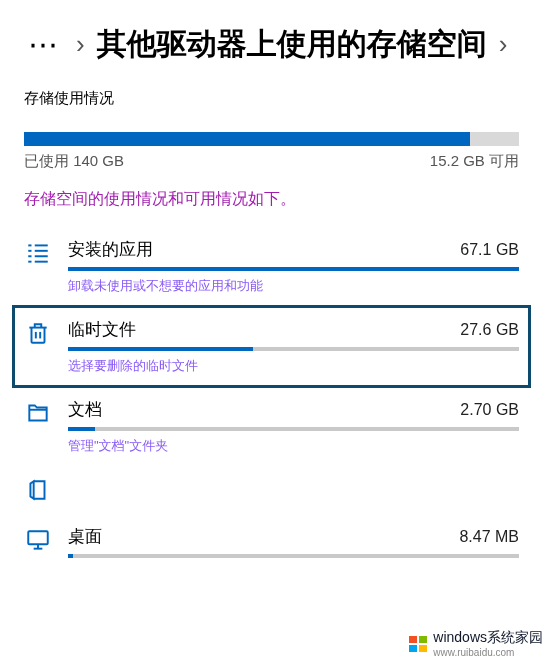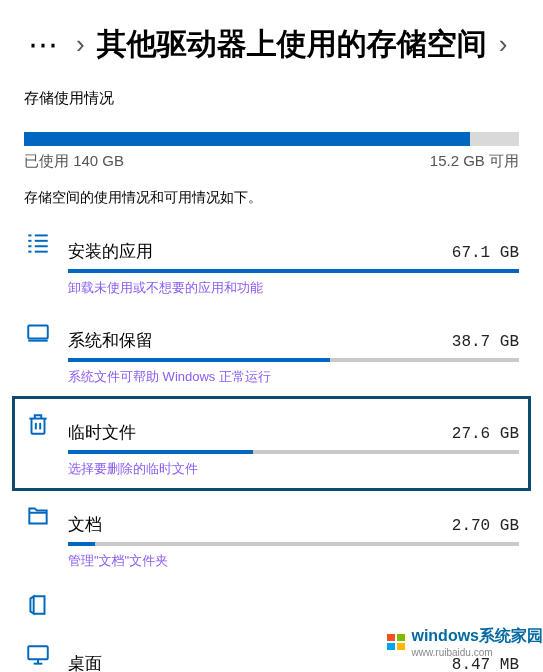--- a/index.html
+++ b/index.html
@@ -41,23 +41,23 @@
       background: #0067c0;
     }
     .overall-labels {
       display: flex;
       justify-content: space-between;
       font-size: 15px;
       color: #555;
       margin-bottom: 18px;
     }
     .description {
-      font-size: 14px;
-      color: #000000;
-      margin-bottom: 11px;
+      font-size: 16px;
+      color: #a21caf;
+      margin-bottom: 18px;
     }
     .category {
       display: flex;
       gap: 16px;
       padding: 10px 0;
       cursor: pointer;
     }
     .highlight-wrap {
       border: 3px solid #0c4a6e;
       margin: 0 -12px;
@@ -74,22 +74,22 @@
       margin-top: 2px;
     }
     .cat-icon svg { width: 26px; height: 26px; stroke: #0067c0; fill: none; stroke-width: 1.8; }
     .cat-body { flex: 1; }
     .cat-row1 {
       display: flex;
       justify-content: space-between;
       align-items: baseline;
       margin-bottom: 6px;
     }
-    .cat-title { font-size: 17px; color: #000; margin-top: 12px; }
-    .cat-size { font-size: 16px; color: #222; font-family: Liberation Mono, monospace; }
+    .cat-title { font-size: 17px; color: #000; }
+    .cat-size { font-size: 16px; color: #222; }
     .cat-bar {
       width: 100%;
       height: 4px;
       background: #c9c9c9;
       position: relative;
       margin-bottom: 6px;
     }
     .cat-fill {
       height: 100%;
       background: #0067c0;
@@ -107,21 +107,21 @@
       gap: 4px;
       font-size: 14px;
       color: #666;
       background: #fff;
     }
     .watermark-flag {
       width: 20px; height: 20px;
       position: relative;
     }
     .watermark-flag svg { width: 20px; height: 20px; }
-    .watermark-text .line1 { color: #0369a1; font-weight: 700; font-size: 16px; }
+    .watermark-text .line1 { color: #0f172a; font-weight: 400; font-size: 14px; }
     .watermark-text .line2 { color: #888; font-size: 10px; }
   </style>
 </head>
 <body>
 
 <div class="container">
   <div class="breadcrumb">
     <span class="breadcrumb-ellipsis">⋯</span>
     <span class="breadcrumb-chevron">›</span>
     <span class="breadcrumb-title">其他驱动器上使用的存储空间</span>
@@ -160,40 +160,20 @@
               <span class="cat-title">安装的应用</span>
               <span class="cat-size">67.1 GB</span>
             </div>
             <div class="cat-bar">
               <div class="cat-fill" style="width:100%"></div>
             </div>
             <div class="cat-sub">卸载未使用或不想要的应用和功能</div>
           </div>
         </div>
       </div>
-      <div>
-        <div class="category">
-          <div class="cat-icon">
-            <svg viewBox="0 0 24 24">
-              <rect x="3" y="6" width="18" height="12" rx="1"></rect>
-              <line x1="3" y1="20" x2="21" y2="20"></line>
-            </svg>
-          </div>
-          <div class="cat-body">
-            <div class="cat-row1">
-              <span class="cat-title">系统和保留</span>
-              <span class="cat-size">38.7 GB</span>
-            </div>
-            <div class="cat-bar">
-              <div class="cat-fill" style="width:58%"></div>
-            </div>
-            <div class="cat-sub">系统文件可帮助 Windows 正常运行</div>
-          </div>
-        </div>
-      </div>
       <div class="highlight-wrap">
         <div class="category">
           <div class="cat-icon">
             <svg viewBox="0 0 24 24">
               <path d="M4 7h16"></path>
               <path d="M6 7v13a1 1 0 0 0 1 1h10a1 1 0 0 0 1-1V7"></path>
               <path d="M9 7V4h6v3"></path>
               <line x1="10" y1="11" x2="10" y2="17"></line>
               <line x1="14" y1="11" x2="14" y2="17"></line>
             </svg>

